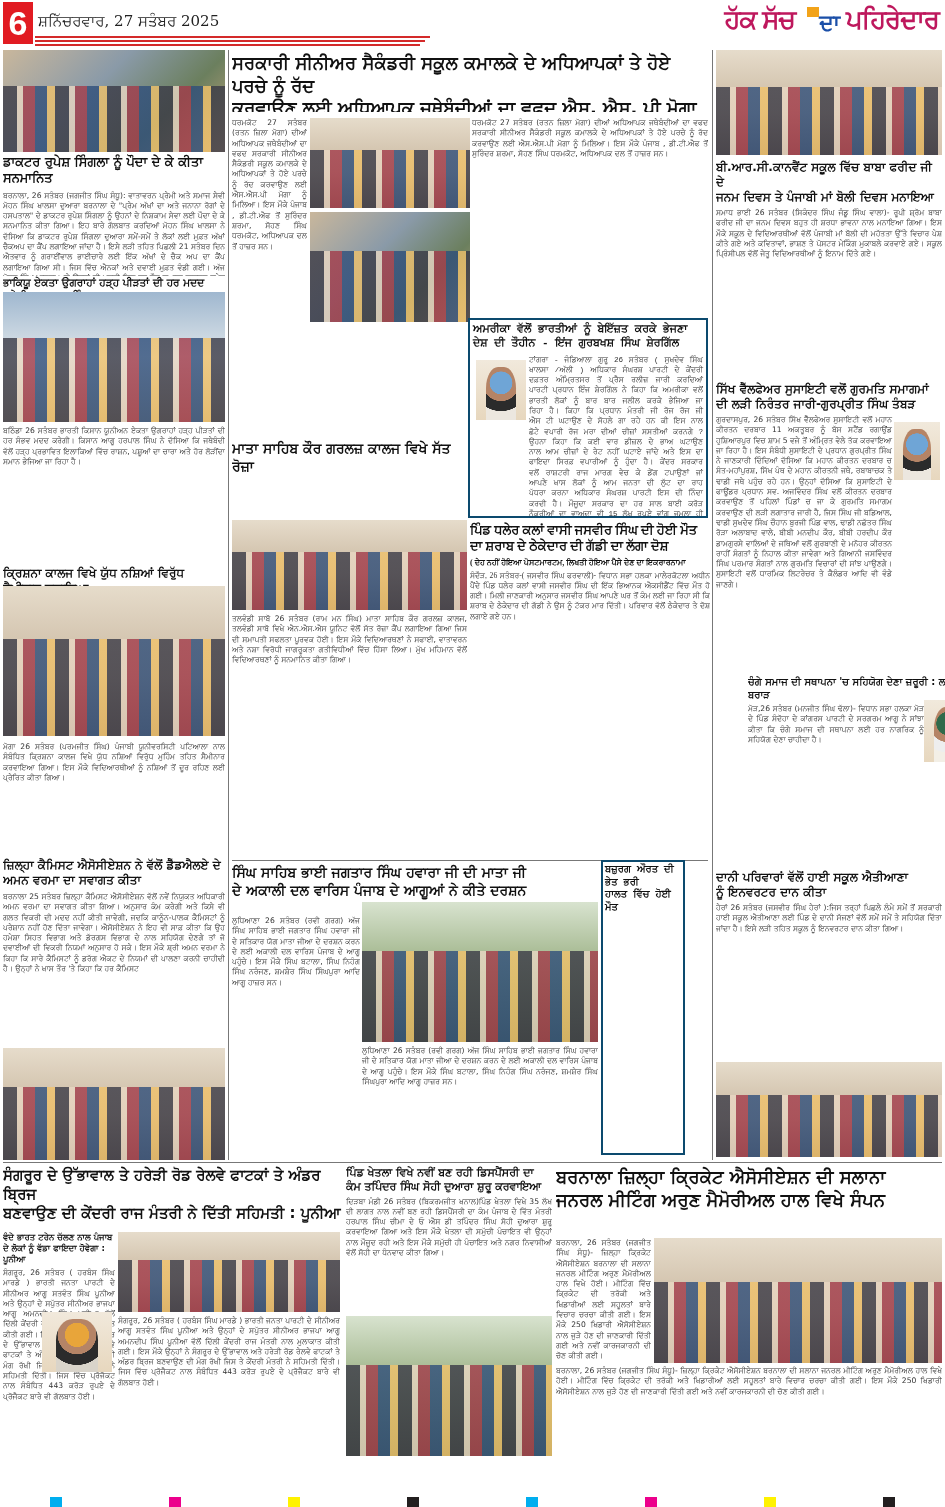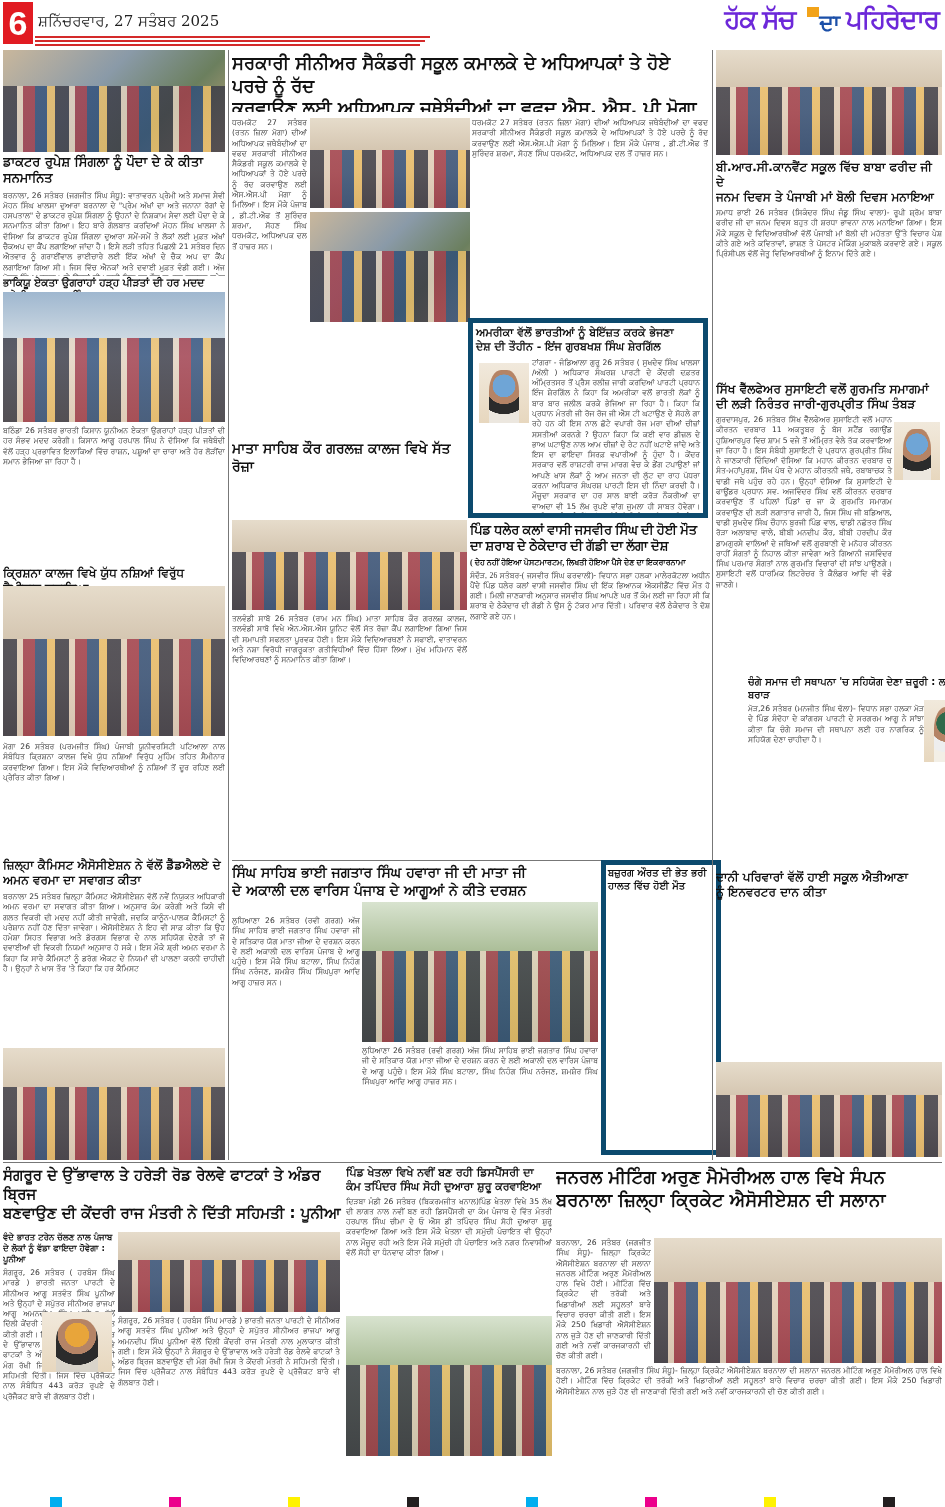--- a/index.html
+++ b/index.html
@@ -7,40 +7,40 @@
   body { position: relative; font-family: "DejaVu Sans", sans-serif; color: #111; }
 
   
   .masthead { position: absolute; left: 0; top: 0; width: 945px; height: 48px; }
   .page-num { position: absolute; left: 3px; top: 2px; width: 30px; height: 42px; background: #e11b22; color: #fff;
     font-family: "Liberation Sans", sans-serif; font-weight: bold; font-size: 34px; line-height: 42px; text-align: center; }
   .date { position: absolute; left: 38px; top: 12px; font-size: 15px; color: #222; font-family: "DejaVu Serif", serif; }
   .rule { position: absolute; left: 35px; width: 395px; height: 2px; background: #d42a2a; }
   .rule.r1 { top: 36px; } .rule.r2 { top: 40px; width: 390px; } .rule.r3 { top: 44px; width: 385px; }
   .logo { position: absolute; right: 6px; top: 4px; display: flex; align-items: flex-end; gap: 6px; }
-  .logo .w { font-weight: bold; font-size: 26px; color: #6d28d9; letter-spacing: -1px; font-family: "DejaVu Sans", sans-serif; }
+  .logo .w { font-weight: bold; font-size: 26px; color: #be185d; letter-spacing: -1px; font-family: "DejaVu Sans", sans-serif; }
   .logo .da { font-weight: bold; font-size: 22px; color: #1b4fa8; }
   .logo .flag { display: inline-block; width: 12px; height: 10px; background: #f2a31a; position: relative; top: -18px; left: 6px; }
 
   .story { position: absolute; overflow: hidden; }
   .hl { font-weight: bold; color: #111; line-height: 1.25; }
   .hl.med { font-size: 17px; }
   .hl.sm { font-size: 13px; }
   .body { font-size: 7.6px; line-height: 10.3px; color: #333; text-align: justify; }
   .photo { position: absolute; overflow: hidden; background: linear-gradient(135deg,#c9b79c,#8a9aa8 40%,#6b7f5e 70%,#c7a77f); }
   .photo .ppl { position: absolute; bottom: 0; left: 0; right: 0; height: 65%; 
     background: repeating-linear-gradient(90deg, #3a3a46 0 14px, #e9d7c3 14px 20px, #a23b4a 20px 32px, #2f4e7a 32px 44px, #f0c26b 44px 52px); opacity: .8; }
   .photo.sky { background: linear-gradient(180deg,#9fb7cf,#dfe6ea 50%,#b7a588); }
   .photo.room { background: linear-gradient(180deg,#e6dccb,#c9b79f 60%,#8e7a66); }
   .photo.green { background: linear-gradient(180deg,#d8e3cf,#92a979 55%,#5d6e45); }
   .photo.portrait { background: linear-gradient(180deg,#f1e9dc,#e7d7be); }
   .photo.portrait .face { position: absolute; left: 20%; right: 20%; top: 12%; bottom: 0; background: radial-gradient(circle at 50% 30%, #6fa5d6 0 28%, #b58466 29% 45%, #2b2b2b 46% 70%, #ece7df 71%); border-radius: 40% 40% 0 0; }
   .photo.portrait.orange .face { background: radial-gradient(circle at 50% 30%, #e8a53a 0 28%, #b58466 29% 45%, #2b2b2b 46% 70%, #d9d4ca 71%); }
   .photo.portrait.greenT .face { background: radial-gradient(circle at 50% 30%, #2f6a4b 0 28%, #b58466 29% 45%, #eeeeee 46% 70%, #f3efe6 71%); }
-  .boxed { border: 5px solid #0c4a6e; }
+  .boxed { border: 2px solid #0c4a6e; font-family: Liberation Mono, monospace; }
   .vline { position: absolute; width: 1px; background: #777; }
   .hline { position: absolute; height: 1px; background: #777; }
   .swatches { position: absolute; left: 0; right: 0; bottom: 0; height: 10px; display: flex; justify-content: space-between; padding: 0 50px; }
   .swatches span { width: 12px; height: 10px; display: inline-block; }
 </style>
 </head>
 <body>
 
 <div class="masthead">
   <div class="page-num">6</div>
@@ -144,21 +144,21 @@
 <div class="story" style="left:232px;top:916px;width:128px;height:240px;">
   <div class="body">ਲੁਧਿਆਣਾ 26 ਸਤੰਬਰ (ਰਵੀ ਗਰਗ) ਅੱਜ ਸਿੰਘ ਸਾਹਿਬ ਭਾਈ ਜਗਤਾਰ ਸਿੰਘ ਹਵਾਰਾ ਜੀ ਦੇ ਸਤਿਕਾਰ ਯੋਗ ਮਾਤਾ ਜੀਆ ਦੇ ਦਰਸ਼ਨ ਕਰਨ ਦੇ ਲਈ ਅਕਾਲੀ ਦਲ ਵਾਰਿਸ ਪੰਜਾਬ ਦੇ ਆਗੂ ਪਹੁੰਚੇ। ਇਸ ਮੌਕੇ ਸਿੰਘ ਬਟਾਲਾ, ਸਿੰਘ ਨਿਹੰਗ ਸਿੰਘ ਨਰੰਜਣ, ਸ਼ਮਸ਼ੇਰ ਸਿੰਘ ਸਿੰਘਪੁਰਾ ਆਦਿ ਆਗੂ ਹਾਜ਼ਰ ਸਨ।</div>
 </div>
 <div class="photo green" style="left:362px;top:902px;width:236px;height:140px;">
     <div class="ppl"></div>
   </div>
 <div class="story" style="left:362px;top:1046px;width:236px;height:110px;">
   <div class="body">ਲੁਧਿਆਣਾ 26 ਸਤੰਬਰ (ਰਵੀ ਗਰਗ) ਅੱਜ ਸਿੰਘ ਸਾਹਿਬ ਭਾਈ ਜਗਤਾਰ ਸਿੰਘ ਹਵਾਰਾ ਜੀ ਦੇ ਸਤਿਕਾਰ ਯੋਗ ਮਾਤਾ ਜੀਆ ਦੇ ਦਰਸ਼ਨ ਕਰਨ ਦੇ ਲਈ ਅਕਾਲੀ ਦਲ ਵਾਰਿਸ ਪੰਜਾਬ ਦੇ ਆਗੂ ਪਹੁੰਚੇ। ਇਸ ਮੌਕੇ ਸਿੰਘ ਬਟਾਲਾ, ਸਿੰਘ ਨਿਹੰਗ ਸਿੰਘ ਨਰੰਜਣ, ਸ਼ਮਸ਼ੇਰ ਸਿੰਘ ਸਿੰਘਪੁਰਾ ਆਦਿ ਆਗੂ ਹਾਜ਼ਰ ਸਨ।</div>
 </div>
 
-<div class="story boxed" style="left:601px;top:860px;width:120px;height:295px;padding:2px;">
+<div class="story boxed" style="left:601px;top:860px;width:84px;height:295px;padding:2px;">
   <div class="hl" style="font-size:10px;">ਬਜ਼ੁਰਗ ਔਰਤ ਦੀ ਭੇਤ ਭਰੀ</div>
   <div class="hl" style="font-size:10px;">ਹਾਲਤ ਵਿੱਚ ਹੋਈ ਮੌਤ</div>
 </div>
 
 <div class="vline" style="left:712px;top:50px;height:1110px;"></div>
 
 <div class="photo room" style="left:716px;top:50px;width:226px;height:105px;">
     <div class="ppl"></div>
   </div>
 <div class="story" style="left:716px;top:160px;width:226px;height:215px;">
@@ -180,20 +180,21 @@
   <div class="hl" style="font-size:10px;">ਚੰਗੇ ਸਮਾਜ ਦੀ ਸਥਾਪਨਾ 'ਚ ਸਹਿਯੋਗ ਦੇਣਾ ਜ਼ਰੂਰੀ : ਲਾਲੀ ਬਰਾੜ</div>
   <div class="photo portrait greenT" style="left:176px;top:24px;width:48px;height:62px;">
       <div class="face"></div>
     </div>
   <div class="body" style="margin-top:3px;margin-right:50px;">ਮੋੜ,26 ਸਤੰਬਰ (ਮਨਜੀਤ ਸਿੰਘ ਢੱਲਾ)- ਵਿਧਾਨ ਸਭਾ ਹਲਕਾ ਮੋੜ ਦੇ ਪਿੰਡ ਸੰਦੋਹਾ ਦੇ ਕਾਂਗਰਸ ਪਾਰਟੀ ਦੇ ਸਰਗਰਮ ਆਗੂ ਨੇ ਸਾਂਝਾ ਕੀਤਾ ਕਿ ਚੰਗੇ ਸਮਾਜ ਦੀ ਸਥਾਪਨਾ ਲਈ ਹਰ ਨਾਗਰਿਕ ਨੂੰ ਸਹਿਯੋਗ ਦੇਣਾ ਚਾਹੀਦਾ ਹੈ।</div>
 </div>
 
 <div class="story" style="left:716px;top:870px;width:226px;height:190px;">
   <div class="hl" style="font-size:12px;">ਦਾਨੀ ਪਰਿਵਾਰਾਂ ਵੱਲੋਂ ਹਾਈ ਸਕੂਲ ਐਤੀਆਣਾ</div>
   <div class="hl" style="font-size:12px;">ਨੂੰ ਇਨਵਰਟਰ ਦਾਨ ਕੀਤਾ</div>
+  <div class="body" style="margin-top:3px;">ਹੇਰਾਂ 26 ਸਤੰਬਰ (ਜਸਵੀਰ ਸਿੰਘ ਹੇਰਾਂ ):ਜਿਸ ਤਰ੍ਹਾਂ ਪਿਛਲੇ ਲੰਮੇ ਸਮੇਂ ਤੋਂ ਸਰਕਾਰੀ ਹਾਈ ਸਕੂਲ ਐਤੀਆਣਾ ਲਈ ਪਿੰਡ ਦੇ ਦਾਨੀ ਸੱਜਣਾਂ ਵੱਲੋਂ ਸਮੇਂ ਸਮੇਂ ਤੇ ਸਹਿਯੋਗ ਦਿੱਤਾ ਜਾਂਦਾ ਹੈ। ਇਸੇ ਲੜੀ ਤਹਿਤ ਸਕੂਲ ਨੂੰ ਇਨਵਰਟਰ ਦਾਨ ਕੀਤਾ ਗਿਆ।</div>
 </div>
 <div class="photo room" style="left:716px;top:1062px;width:226px;height:95px;">
     <div class="ppl"></div>
   </div>
 
 <div class="hline" style="left:3px;top:1162px;width:939px;"></div>
 
 <div class="story" style="left:3px;top:1166px;width:340px;height:64px;">
   <div class="hl" style="font-size:15px;">ਸੰਗਰੂਰ ਦੇ ਉੱਭਾਵਾਲ ਤੇ ਹਰੇੜੀ ਰੋਡ ਰੇਲਵੇ ਫਾਟਕਾਂ ਤੇ ਅੰਡਰ ਬ੍ਰਿਜ</div>
   <div class="hl" style="font-size:15px;">ਬਣਵਾਉਣ ਦੀ ਕੇਂਦਰੀ ਰਾਜ ਮੰਤਰੀ ਨੇ ਦਿੱਤੀ ਸਹਿਮਤੀ : ਪੂਨੀਆ</div>
@@ -215,22 +216,22 @@
 <div class="story" style="left:346px;top:1166px;width:206px;height:330px;">
   <div class="hl" style="font-size:11px;">ਪਿੰਡ ਖੇਤਲਾ ਵਿਖੇ ਨਵੀਂ ਬਣ ਰਹੀ ਡਿਸਪੈਂਸਰੀ ਦਾ</div>
   <div class="hl" style="font-size:11px;">ਕੰਮ ਤਪਿੰਦਰ ਸਿੰਘ ਸੋਹੀ ਦੁਆਰਾ ਸ਼ੁਰੂ ਕਰਵਾਇਆ</div>
   <div class="body" style="margin-top:3px;">ਦਿੜਬਾ ਮੰਡੀ 26 ਸਤੰਬਰ (ਬਿਕਰਮਜੀਤ ਖਨਾਲ)ਪਿੰਡ ਖੇਤਲਾ ਵਿਖੇ 35 ਲੱਖ ਦੀ ਲਾਗਤ ਨਾਲ ਨਵੀਂ ਬਣ ਰਹੀ ਡਿਸਪੈਂਸਰੀ ਦਾ ਕੰਮ ਪੰਜਾਬ ਦੇ ਵਿੱਤ ਮੰਤਰੀ ਹਰਪਾਲ ਸਿੰਘ ਚੀਮਾ ਦੇ ਓ ਐਸ ਡੀ ਤਪਿੰਦਰ ਸਿੰਘ ਸੋਹੀ ਦੁਆਰਾ ਸ਼ੁਰੂ ਕਰਵਾਇਆ ਗਿਆ ਅਤੇ ਇਸ ਮੌਕੇ ਖੇਤਲਾ ਦੀ ਸਮੁੱਚੀ ਪੰਚਾਇਤ ਵੀ ਉਨ੍ਹਾਂ ਨਾਲ ਮੌਜੂਦ ਰਹੀ ਅਤੇ ਇਸ ਮੌਕੇ ਸਮੁੱਚੀ ਹੀ ਪੰਚਾਇਤ ਅਤੇ ਨਗਰ ਨਿਵਾਸੀਆਂ ਵੱਲੋਂ ਸੋਹੀ ਦਾ ਧੰਨਵਾਦ ਕੀਤਾ ਗਿਆ।</div>
   <div class="photo green" style="left:0;top:150px;width:206px;height:140px;">
       <div class="ppl"></div>
     </div>
 </div>
 
 <div class="story" style="left:556px;top:1166px;width:386px;height:68px;">
+  <div class="hl" style="font-size:18px;">ਬਰਨਾਲਾ ਜ਼ਿਲ੍ਹਾ ਕ੍ਰਿਕੇਟ ਐਸੋਸੀਏਸ਼ਨ ਦੀ ਸਲਾਨਾ</div>
   <div class="hl" style="font-size:18px;">ਜਨਰਲ ਮੀਟਿੰਗ ਅਰੁਣ ਮੈਮੋਰੀਅਲ ਹਾਲ ਵਿਖੇ ਸੰਪਨ</div>
-  <div class="hl" style="font-size:18px;">ਬਰਨਾਲਾ ਜ਼ਿਲ੍ਹਾ ਕ੍ਰਿਕੇਟ ਐਸੋਸੀਏਸ਼ਨ ਦੀ ਸਲਾਨਾ</div>
 </div>
 <div class="story" style="left:556px;top:1238px;width:95px;height:125px;">
   <div class="body">ਬਰਨਾਲਾ, 26 ਸਤੰਬਰ (ਜਗਜੀਤ ਸਿੰਘ ਸੰਧੂ)- ਜ਼ਿਲ੍ਹਾ ਕ੍ਰਿਕੇਟ ਐਸੋਸੀਏਸ਼ਨ ਬਰਨਾਲਾ ਦੀ ਸਲਾਨਾ ਜਨਰਲ ਮੀਟਿੰਗ ਅਰੁਣ ਮੈਮੋਰੀਅਲ ਹਾਲ ਵਿਖੇ ਹੋਈ। ਮੀਟਿੰਗ ਵਿੱਚ ਕ੍ਰਿਕੇਟ ਦੀ ਤਰੱਕੀ ਅਤੇ ਖਿਡਾਰੀਆਂ ਲਈ ਸਹੂਲਤਾਂ ਬਾਰੇ ਵਿਚਾਰ ਚਰਚਾ ਕੀਤੀ ਗਈ। ਇਸ ਮੌਕੇ 250 ਖਿਡਾਰੀ ਐਸੋਸੀਏਸ਼ਨ ਨਾਲ ਜੁੜੇ ਹੋਣ ਦੀ ਜਾਣਕਾਰੀ ਦਿੱਤੀ ਗਈ ਅਤੇ ਨਵੀਂ ਕਾਰਜਕਾਰਨੀ ਦੀ ਚੋਣ ਕੀਤੀ ਗਈ।</div>
 </div>
 <div class="photo room" style="left:654px;top:1238px;width:288px;height:125px;">
     <div class="ppl"></div>
   </div>
 <div class="story" style="left:556px;top:1366px;width:386px;height:130px;">
   <div class="body">ਬਰਨਾਲਾ, 26 ਸਤੰਬਰ (ਜਗਜੀਤ ਸਿੰਘ ਸੰਧੂ)- ਜ਼ਿਲ੍ਹਾ ਕ੍ਰਿਕੇਟ ਐਸੋਸੀਏਸ਼ਨ ਬਰਨਾਲਾ ਦੀ ਸਲਾਨਾ ਜਨਰਲ ਮੀਟਿੰਗ ਅਰੁਣ ਮੈਮੋਰੀਅਲ ਹਾਲ ਵਿਖੇ ਹੋਈ। ਮੀਟਿੰਗ ਵਿੱਚ ਕ੍ਰਿਕੇਟ ਦੀ ਤਰੱਕੀ ਅਤੇ ਖਿਡਾਰੀਆਂ ਲਈ ਸਹੂਲਤਾਂ ਬਾਰੇ ਵਿਚਾਰ ਚਰਚਾ ਕੀਤੀ ਗਈ। ਇਸ ਮੌਕੇ 250 ਖਿਡਾਰੀ ਐਸੋਸੀਏਸ਼ਨ ਨਾਲ ਜੁੜੇ ਹੋਣ ਦੀ ਜਾਣਕਾਰੀ ਦਿੱਤੀ ਗਈ ਅਤੇ ਨਵੀਂ ਕਾਰਜਕਾਰਨੀ ਦੀ ਚੋਣ ਕੀਤੀ ਗਈ।</div>
 </div>

